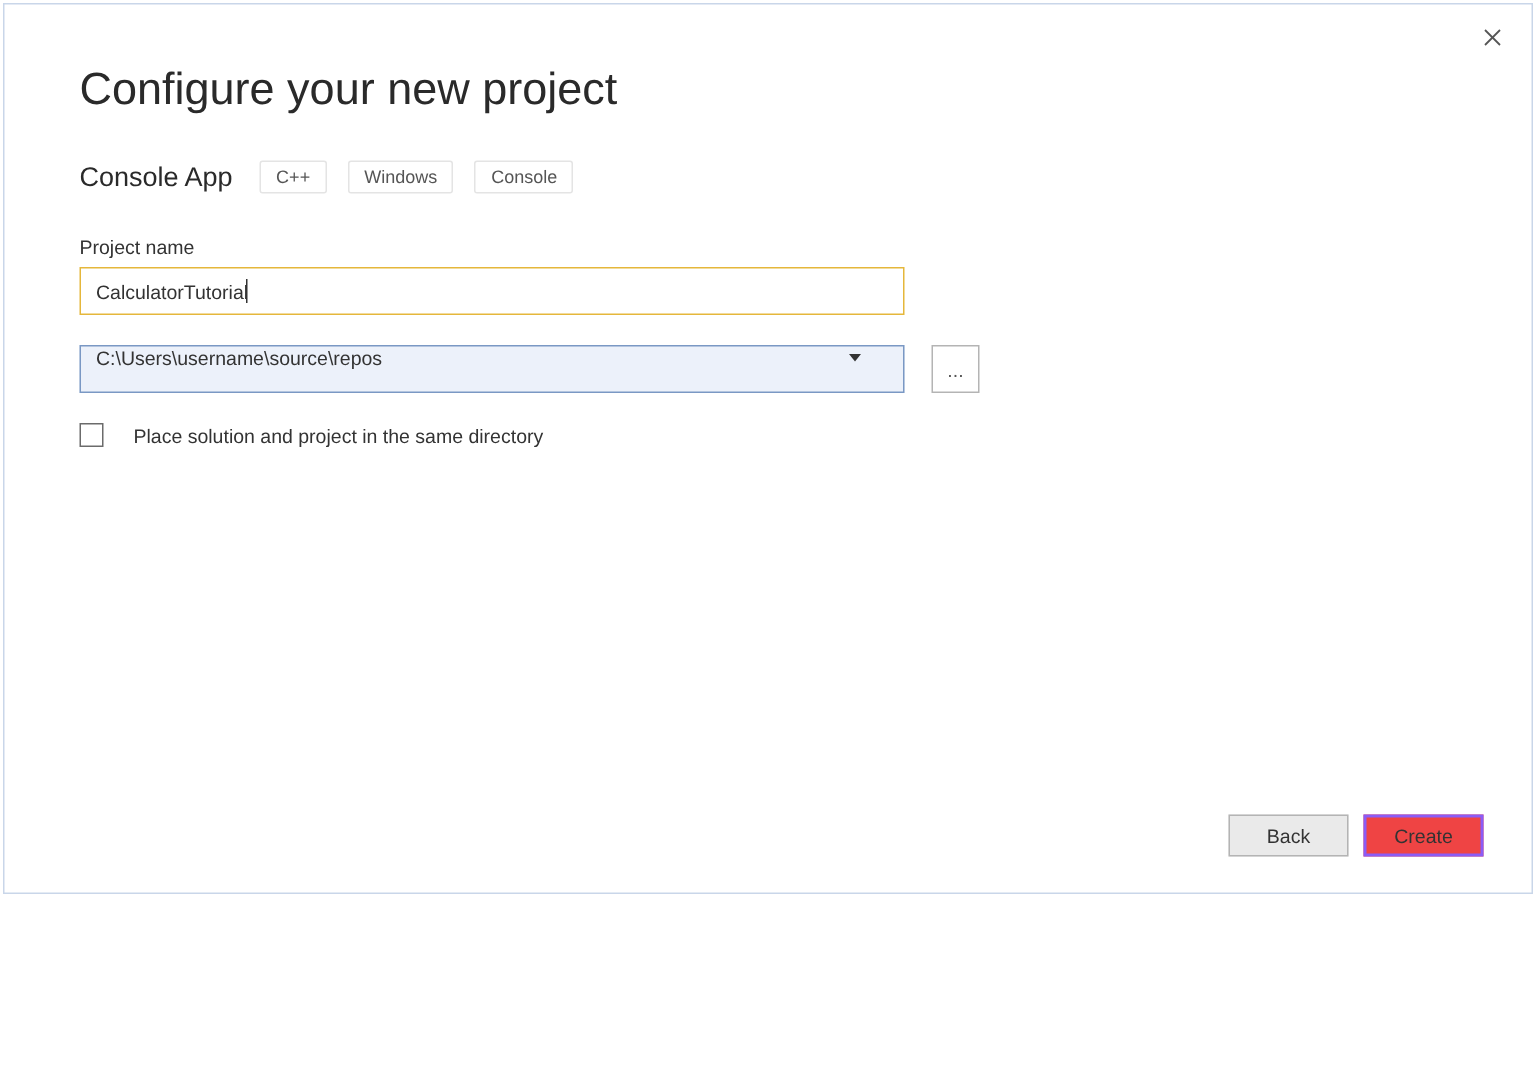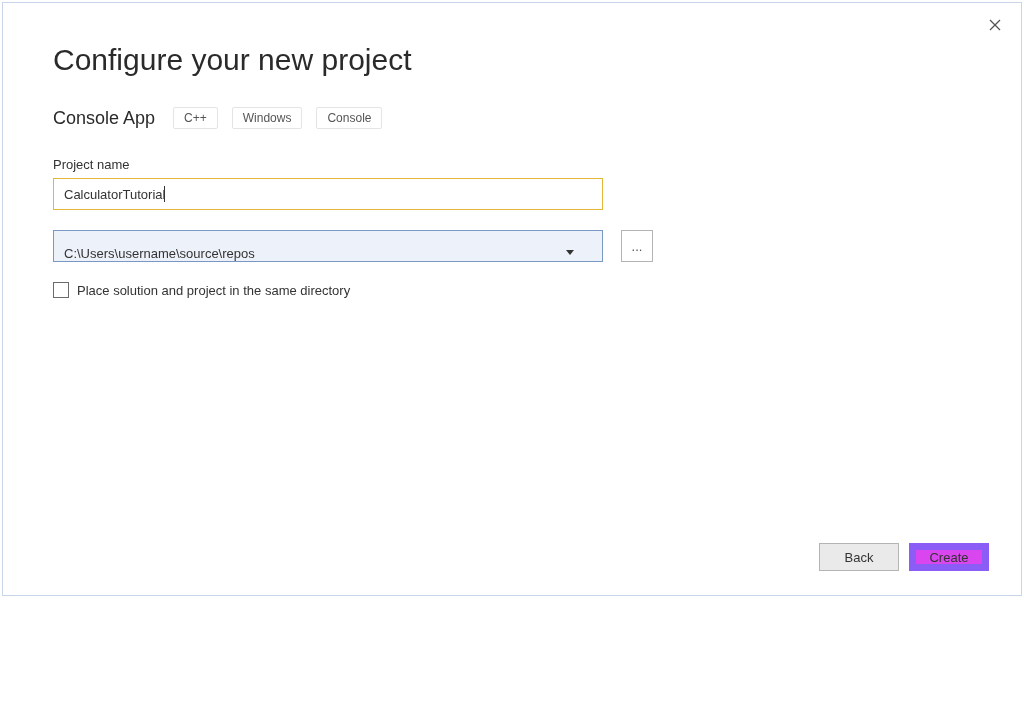--- a/index.html
+++ b/index.html
@@ -97,21 +97,21 @@
       display: flex;
       align-items: center;
       gap: 18px;
     }
     .combo {
       width: 550px;
       height: 32px;
       border: 1px solid #7a98c4;
       background: #ecf1fa;
       display: flex;
-      align-items: flex-end;
+      align-items: flex-start;
       padding: 0 24px 0 10px;
       font-size: 13px;
       color: #333;
       justify-content: space-between;
       cursor: pointer;
       gap: 48px;
     }
     .combo .chev {
       width: 16px;
       height: 16px;
@@ -128,21 +128,21 @@
       display: flex;
       align-items: center;
       justify-content: center;
       font-size: 13px;
       color: #555;
       cursor: pointer;
     }
     .checkbox-row {
       display: flex;
       align-items: center;
-      gap: 8px;
+      gap: 20px;
       margin-top: 4px;
     }
     .checkbox {
       width: 16px;
       height: 16px;
       border: 1px solid #6b6b6b;
       background: #fff;
       cursor: pointer;
     }
     .checkbox-label {
@@ -165,22 +165,22 @@
       display: flex;
       align-items: center;
       justify-content: center;
     }
     .btn-back {
       border: 1px solid #b4b4b4;
       background: #eaeaea;
       color: #333;
     }
     .btn-create {
-      border: 7px solid #8b5cf6;
-      background: #d946ef;
+      border: 2px solid #8b5cf6;
+      background: #ef4444;
       color: #333;
     }
     .cursor-caret {
       display: inline-block;
       width: 1px;
       height: 16px;
       background: #333;
       vertical-align: middle;
       margin-left: -1px;
     }

